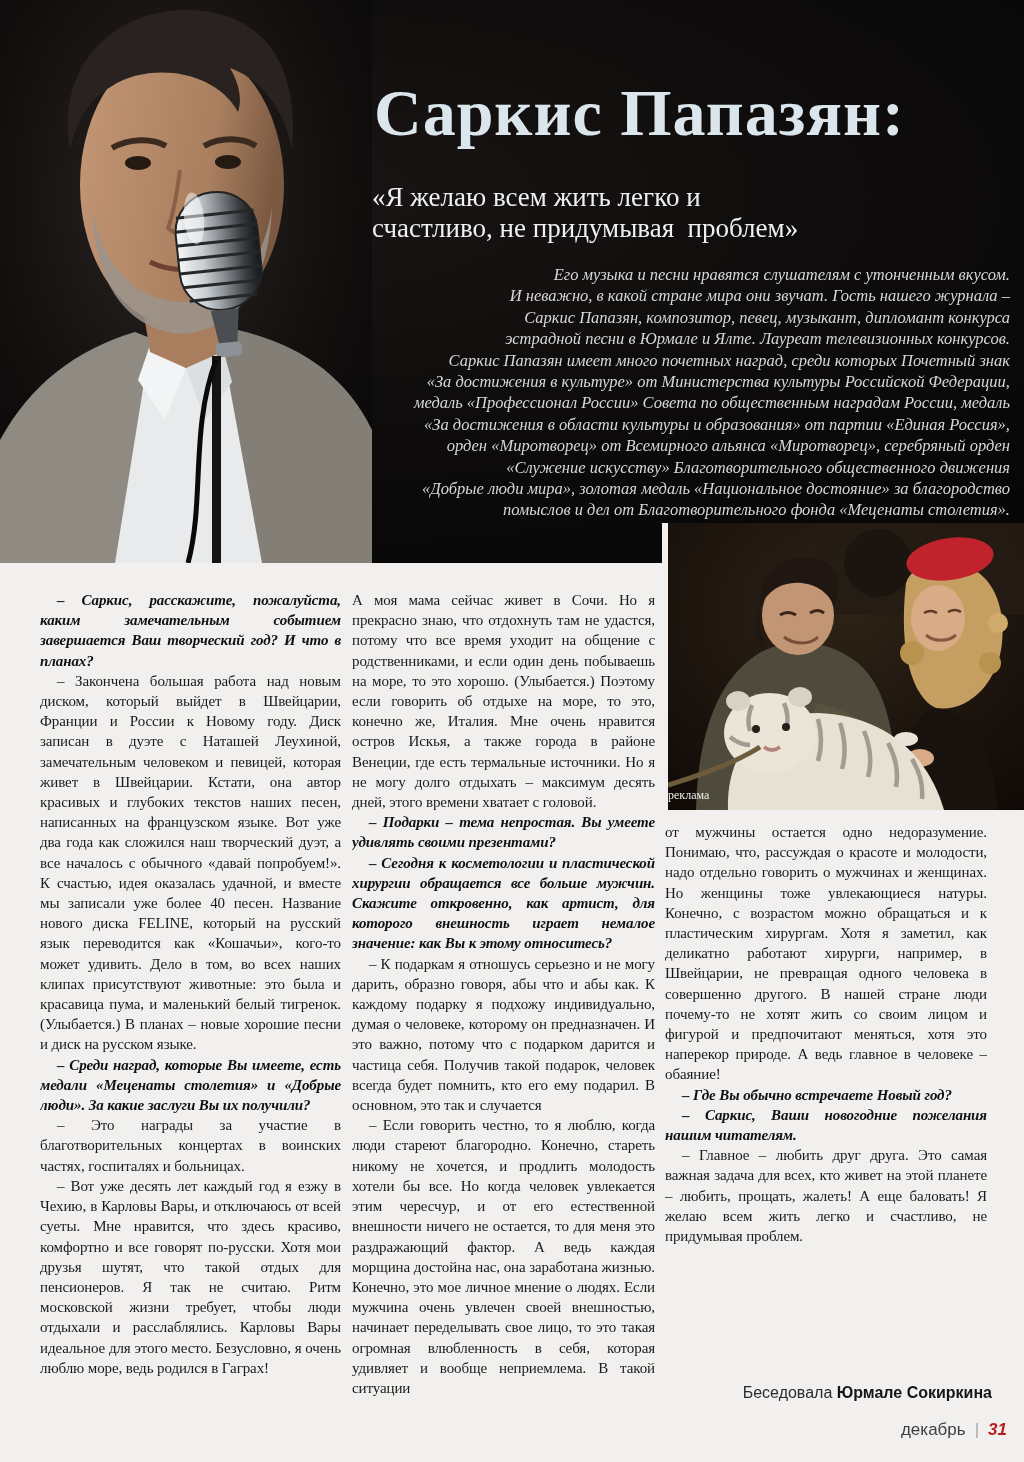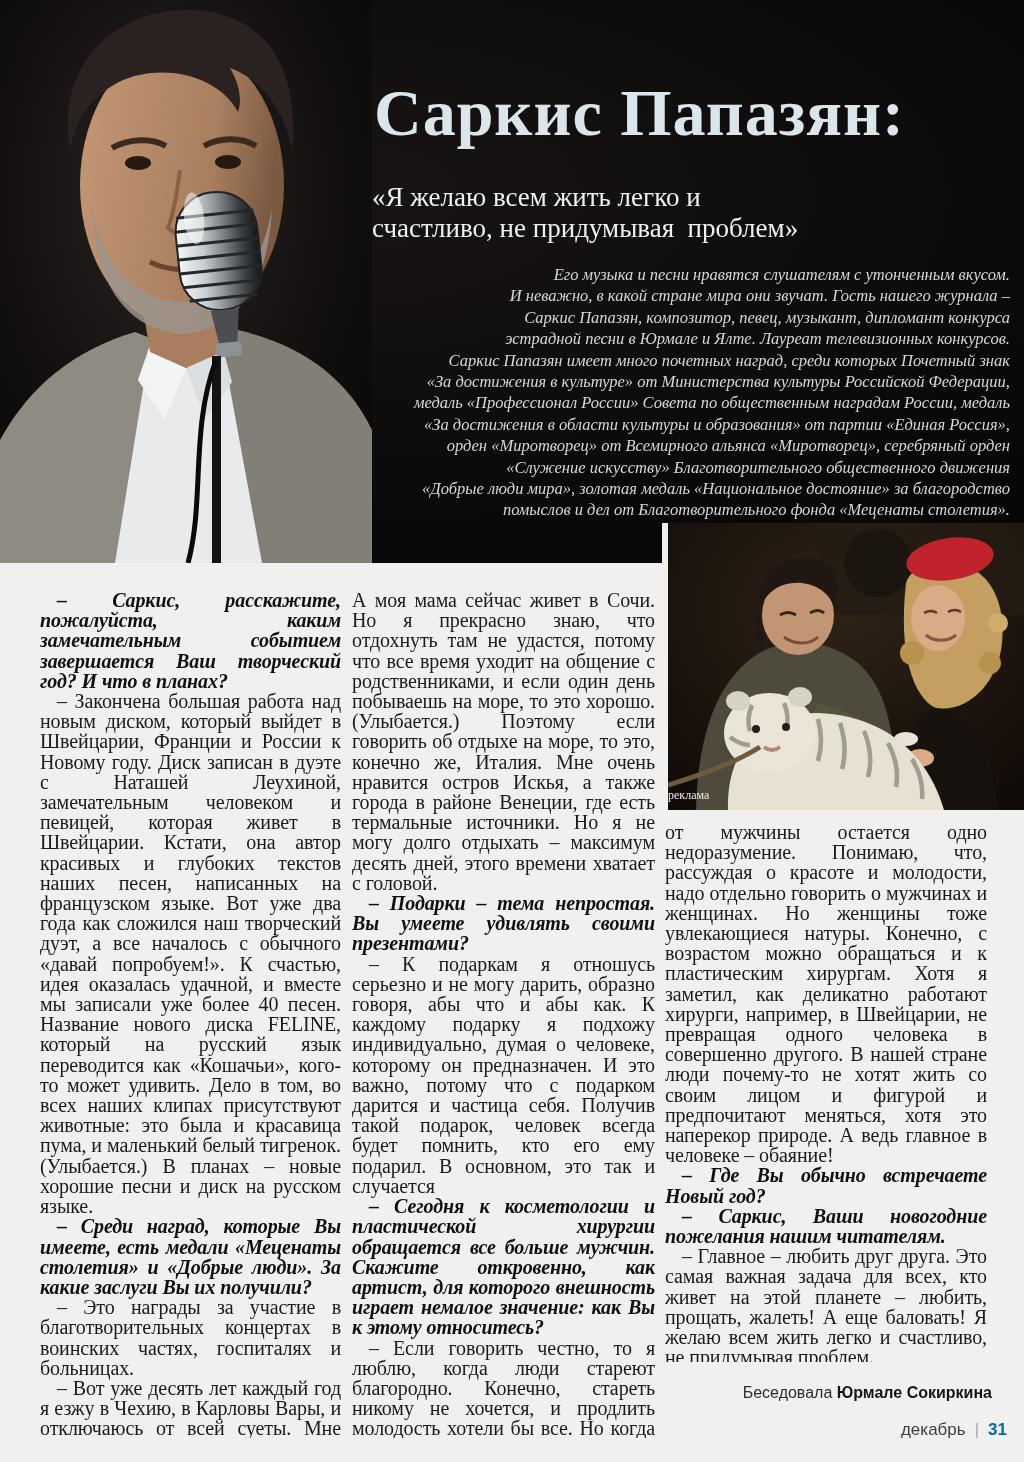--- a/index.html
+++ b/index.html
@@ -40,21 +40,21 @@
     font-family:Liberation Serif, serif;
     font-size:12px;color:#efece6;pointer-events:none;
   }
   
   .content{
     position:absolute;left:0;top:563px;width:1024px;height:899px;
     background:#f2f0ee;border-radius:14px 14px 0 0;
   }
   .col{
     position:absolute;
-    font-size:20px;line-height:20.2px;color:#1a1a1a;
+    font-size:15px;line-height:20.2px;color:#1a1a1a;
     text-align:justify;letter-spacing:-0.1px;
     overflow:hidden;
     hyphens:auto;-webkit-hyphens:auto;
   }
   .col1{left:40px;top:590px;width:301px;height:848px;}
   .col2{left:352px;top:590px;width:303px;height:848px;}
   .col3{left:665px;top:822px;width:322px;height:540px;}
   .para{margin:0;text-indent:17px;}
   .para.q{font-weight:bold;font-style:italic;color:#101010;}
   .para.cont{text-indent:0;}
@@ -64,21 +64,21 @@
     font-family:"Liberation Sans","DejaVu Sans",sans-serif;
     font-size:16px;color:#2b2b2b;
   }
   .byline .name{font-weight:bold;color:#161616;}
   .pagefoot{
     position:absolute;top:1420px;right:17px;
     font-family:"Liberation Sans","DejaVu Sans",sans-serif;
     font-size:17px;color:#3f3f3f;
   }
   .pagefoot .sep{color:#a7a7a7;margin:0 9px;font-weight:normal;}
-  .pagefoot .pagenum{font-weight:bold;color:#0369a1;}
+  .pagefoot .pagenum{font-weight:bold;color:#b91c1c;font-style:italic;}
 </style>
 </head>
 <body>
 
 <div class="header">
   <svg class="artist-photo" viewBox="0 0 372 563" width="372" height="563" aria-hidden="true">
     <defs>
       <radialGradient id="mg" cx="45%" cy="35%" r="80%">
         <stop offset="0%" stop-color="#2b2523"></stop>
         <stop offset="55%" stop-color="#13100f"></stop>
@@ -208,22 +208,22 @@
 <div class="col col1">
     <p class="para q">– Саркис, расскажите, пожалуйста, каким замечательным событием завершается Ваш творческий год? И что в планах?</p>
     <p class="para a">– Закончена большая работа над новым диском, который выйдет в Швейцарии, Франции и России к Новому году. Диск записан в дуэте с Наташей Леухиной, замечательным человеком и певицей, которая живет в Швейцарии. Кстати, она автор красивых и глубоких текстов наших песен, написанных на французском языке. Вот уже два года как сложился наш творческий дуэт, а все началось с обычного «давай попробуем!». К счастью, идея оказалась удачной, и вместе мы записали уже более 40 песен. Название нового диска FELINE, который на русский язык переводится как «Кошачьи», кого-то может удивить. Дело в том, во всех наших клипах присутствуют животные: это была и красавица пума, и маленький белый тигренок. (Улыбается.) В планах – новые хорошие песни и диск на русском языке.</p>
     <p class="para q">– Среди наград, которые Вы имеете, есть медали «Меценаты столетия» и «Добрые люди». За какие заслуги Вы их получили?</p>
     <p class="para a">– Это награды за участие в благотворительных концертах в воинских частях, госпиталях и больницах.</p>
     <p class="para a">– Вот уже десять лет каждый год я езжу в Чехию, в Карловы Вары, и отключаюсь от всей суеты. Мне нравится, что здесь красиво, комфортно и все говорят по-русски. Хотя мои друзья шутят, что такой отдых для пенсионеров. Я так не считаю. Ритм московской жизни требует, чтобы люди отдыхали и расслаблялись. Карловы Вары идеальное для этого место. Безусловно, я очень люблю море, ведь родился в Гаграх!</p>
   </div>
 <div class="col col2">
     <p class="para cont">А моя мама сейчас живет в Сочи. Но я прекрасно знаю, что отдохнуть там не удастся, потому что все время уходит на общение с родственниками, и если один день побываешь на море, то это хорошо. (Улыбается.) Поэтому если говорить об отдыхе на море, то это, конечно же, Италия. Мне очень нравится остров Искья, а также города в районе Венеции, где есть термальные источники. Но я не могу долго отдыхать – максимум десять дней, этого времени хватает с головой.</p>
     <p class="para q">– Подарки – тема непростая. Вы умеете удивлять своими презентами?</p>
+    <p class="para q">– Сегодня к косметологии и пластической хирургии обращается все больше мужчин. Скажите откровенно, как артист, для которого внешность играет немалое значение: как Вы к этому относитесь?</p>
     <p class="para a">– К подаркам я отношусь серьезно и не могу дарить, образно говоря, абы что и абы как. К каждому подарку я подхожу индивидуально, думая о человеке, которому он предназначен. И это важно, потому что с подарком дарится и частица себя. Получив такой подарок, человек всегда будет помнить, кто его ему подарил. В основном, это так и случается</p>
-    <p class="para q">– Сегодня к косметологии и пластической хирургии обращается все больше мужчин. Скажите откровенно, как артист, для которого внешность играет немалое значение: как Вы к этому относитесь?</p>
     <p class="para a">– Если говорить честно, то я люблю, когда люди стареют благородно. Конечно, стареть никому не хочется, и продлить молодость хотели бы все. Но когда человек увлекается этим чересчур, и от его естественной внешности ничего не остается, то для меня это раздражающий фактор. А ведь каждая морщина достойна нас, она заработана жизнью. Конечно, это мое личное мнение о людях. Если мужчина очень увлечен своей внешностью, начинает переделывать свое лицо, то это такая огромная влюбленность в себя, которая удивляет и вообще неприемлема. В такой ситуации</p>
   </div>
 <div class="col col3">
     <p class="para cont">от мужчины остается одно недоразумение. Понимаю, что, рассуждая о красоте и молодости, надо отдельно говорить о мужчинах и женщинах. Но женщины тоже увлекающиеся натуры. Конечно, с возрастом можно обращаться и к пластическим хирургам. Хотя я заметил, как деликатно работают хирурги, например, в Швейцарии, не превращая одного человека в совершенно другого. В нашей стране люди почему-то не хотят жить со своим лицом и фигурой и предпочитают меняться, хотя это наперекор природе. А ведь главное в человеке – обаяние!</p>
     <p class="para q">– Где Вы обычно встречаете Новый год?</p>
     <p class="para q">– Саркис, Ваши новогодние пожелания нашим читателям.</p>
     <p class="para a">– Главное – любить друг друга. Это самая важная задача для всех, кто живет на этой планете – любить, прощать, жалеть! А еще баловать! Я желаю всем жить легко и счастливо, не придумывая проблем.</p>
   </div>
 
 <div class="byline">

